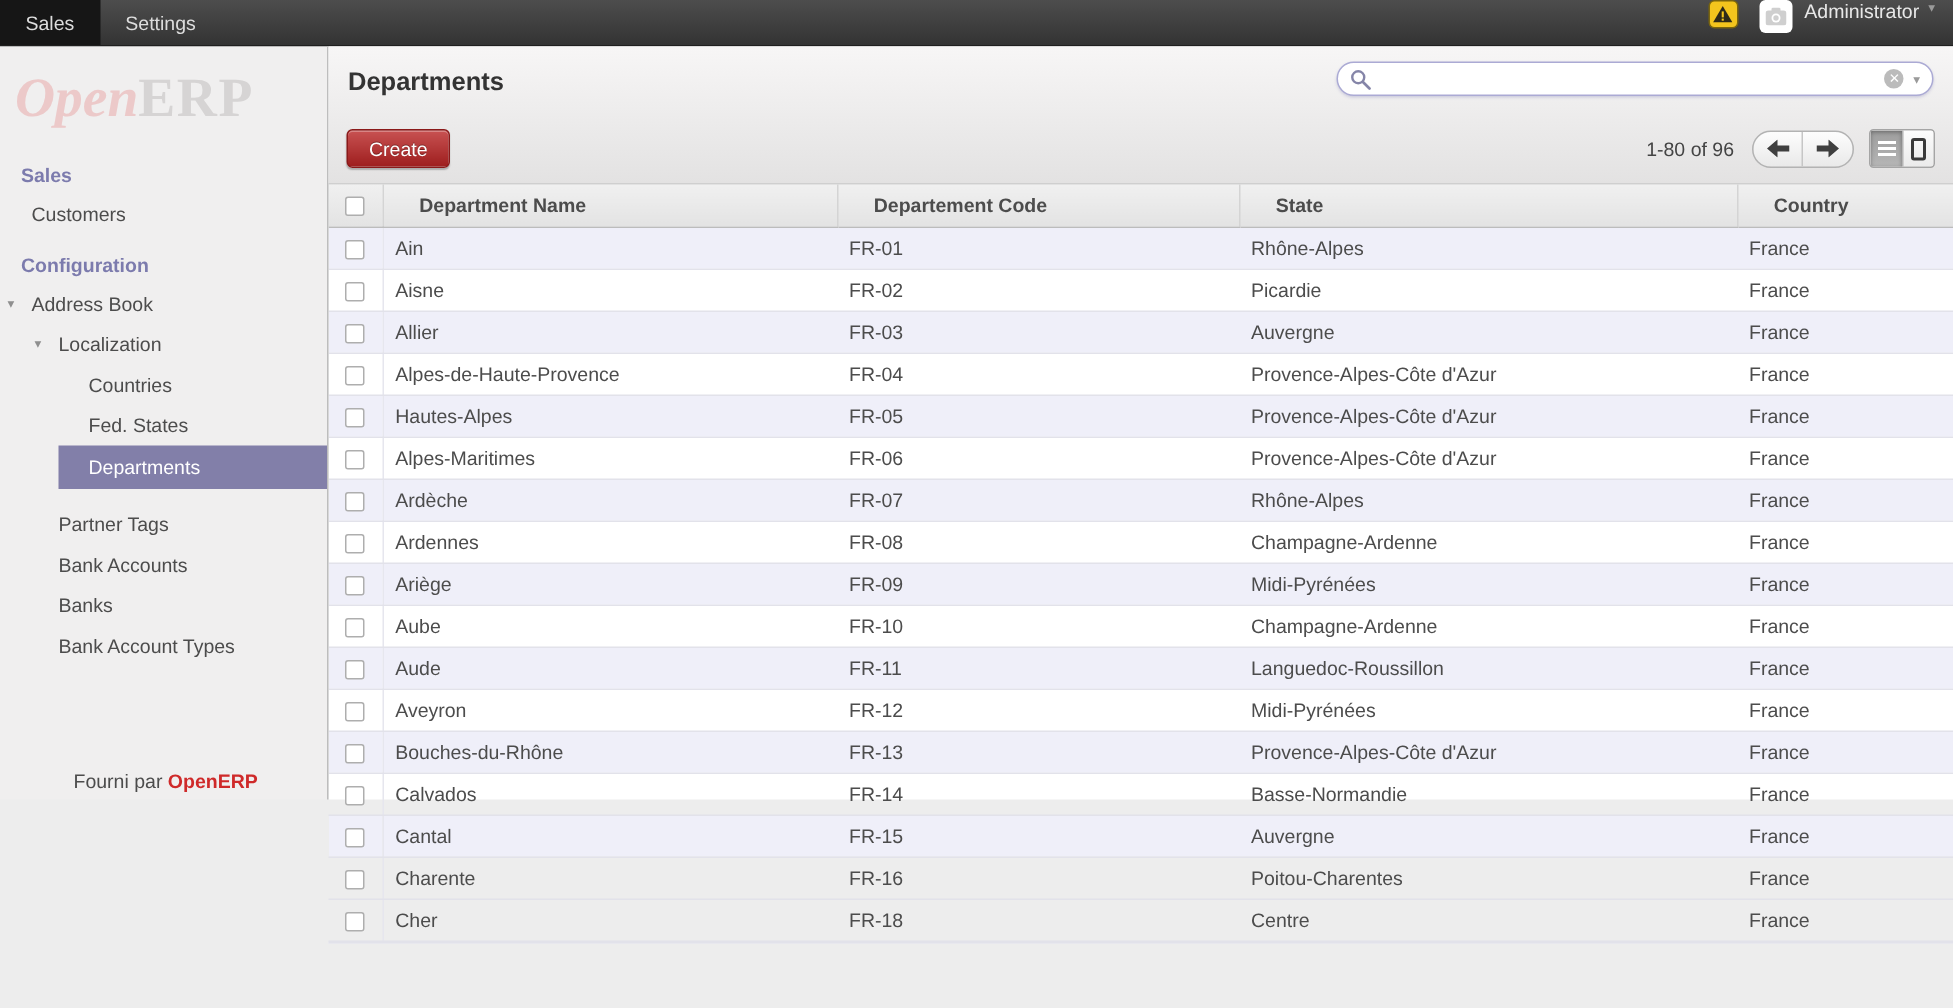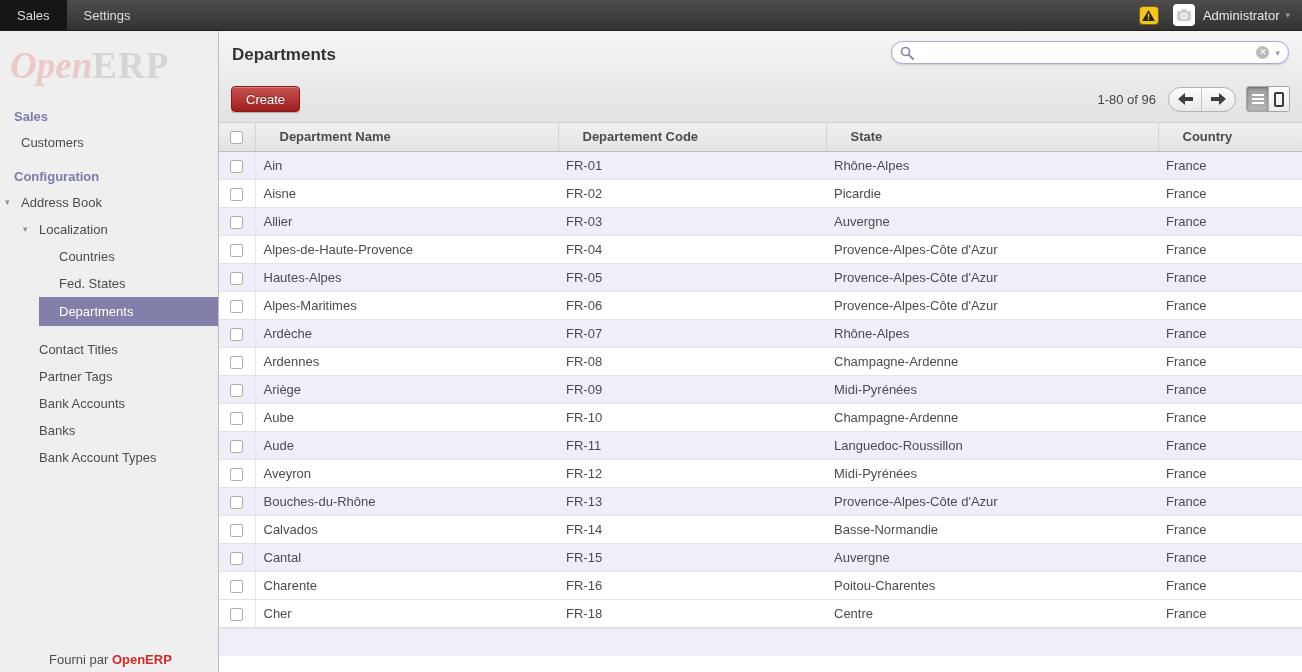--- a/index.html
+++ b/index.html
@@ -11,35 +11,35 @@
   }
   
   .topbar {
     height:31px; background:linear-gradient(#4d4d4d,#333333);
     display:flex; align-items:stretch; color:#dddddd; font-size:13px;
     border-bottom:1px solid #1f1f1f;
   }
   .menus { display:flex; }
   .menu-item { padding:0 17px; display:flex; align-items:center; cursor:pointer; }
   .menu-item.active { background:#161616; }
-  .topbar-right { margin-left:auto; display:flex; align-items:center; padding-right:12px; }
+  .topbar-right { margin-left:auto; display:flex; padding-right:12px; }
   .warn-badge {
     width:20px; height:19px; background:#f3c51d; border:1px solid #7a650d;
     border-radius:4px; display:flex; align-items:center; justify-content:center;
     margin-right:14px; cursor:pointer;
   }
   .avatar {
     width:22px; height:22px; background:#ffffff; border-radius:4px;
     display:flex; align-items:center; justify-content:center; margin-right:8px; cursor:pointer;
   }
   .uname { color:#e8e8e8; cursor:pointer; }
   .top-caret { color:#9a9a9a; font-size:9px; margin-left:6px; cursor:pointer; }
 
   
-  .layout { display:flex; height:641px; }
+  .layout { display:flex; height:502px; }
   .sidebar {
     width:219px; flex:none; background:#f0efef;
     border-right:1px solid #bdbdbd; position:relative;
   }
   .content { flex:1; min-width:0; display:flex; flex-direction:column; background:#ffffff; }
 
   
   .logo { padding:16px 0 12px 10px; font-family:"Liberation Serif", serif; font-size:37px; line-height:1; }
   .lg-open { color:#ecc9c9; font-style:italic; font-weight:bold; }
   .lg-erp  { color:#d6d4d4; font-weight:bold; letter-spacing:1px; }
@@ -195,24 +195,20 @@
             
             <span>Fed. States</span>
           </div>
 
           <div class="s-item indent-3 selected gap-after alt">
             
             <span>Departments</span>
           </div>
 
 
-          <div class="s-item indent-2 alt">
-            
-            <span>Contact Titles</span>
-          </div>
 
           <div class="s-item indent-2">
             
             <span>Partner Tags</span>
           </div>
 
           <div class="s-item indent-2 alt">
             
             <span>Bank Accounts</span>
           </div>

